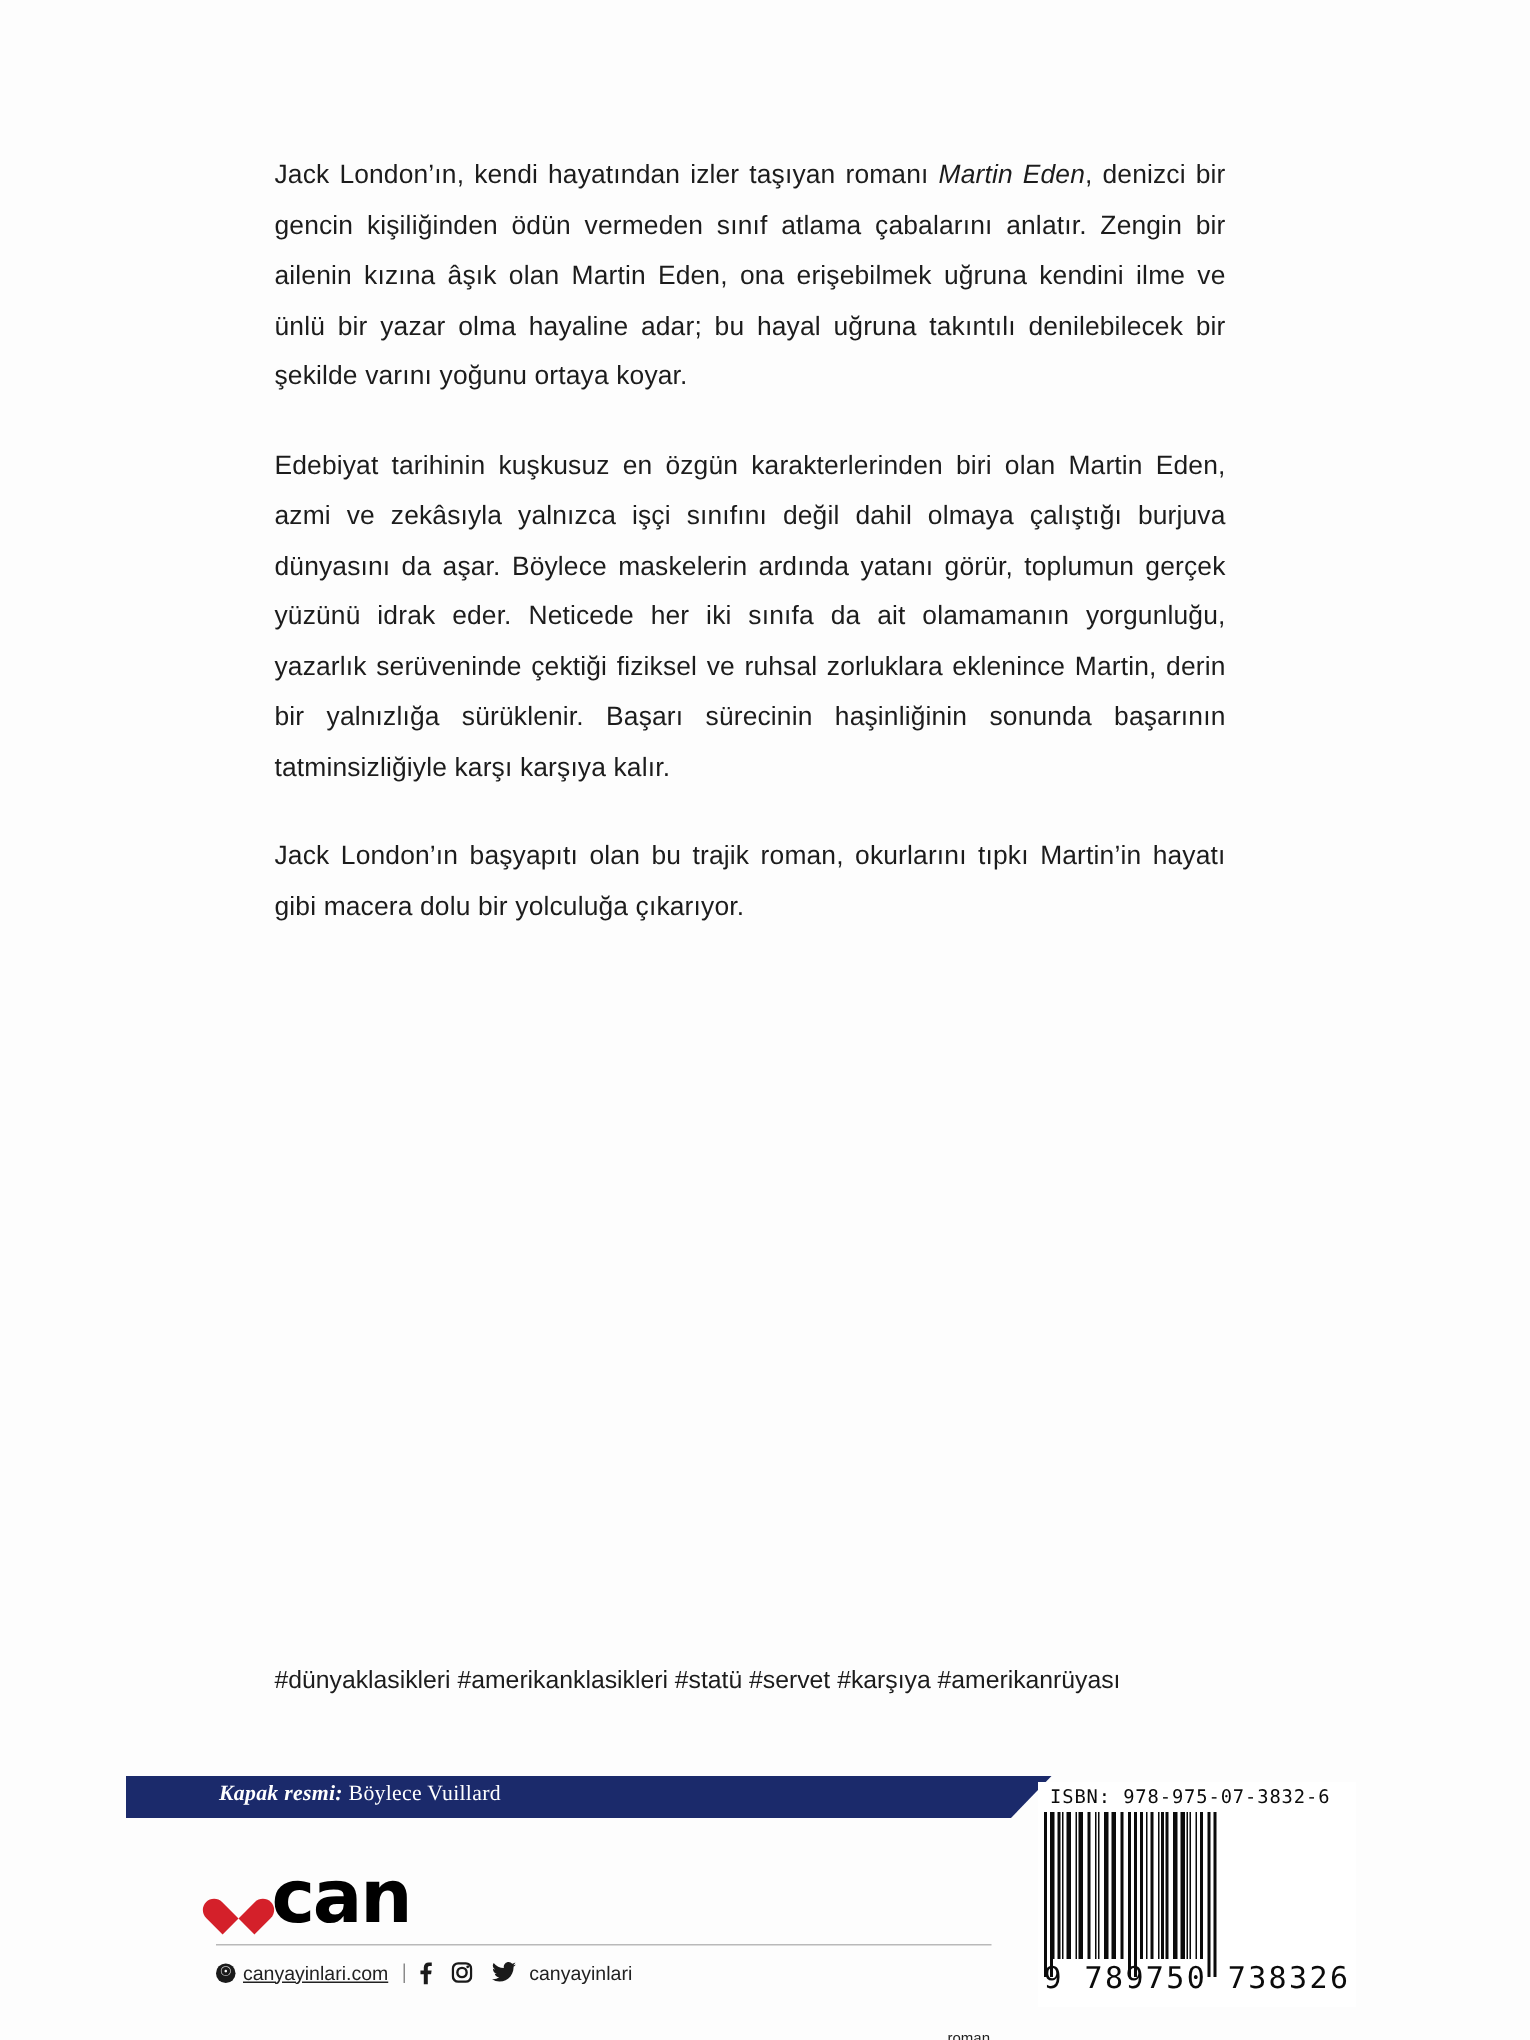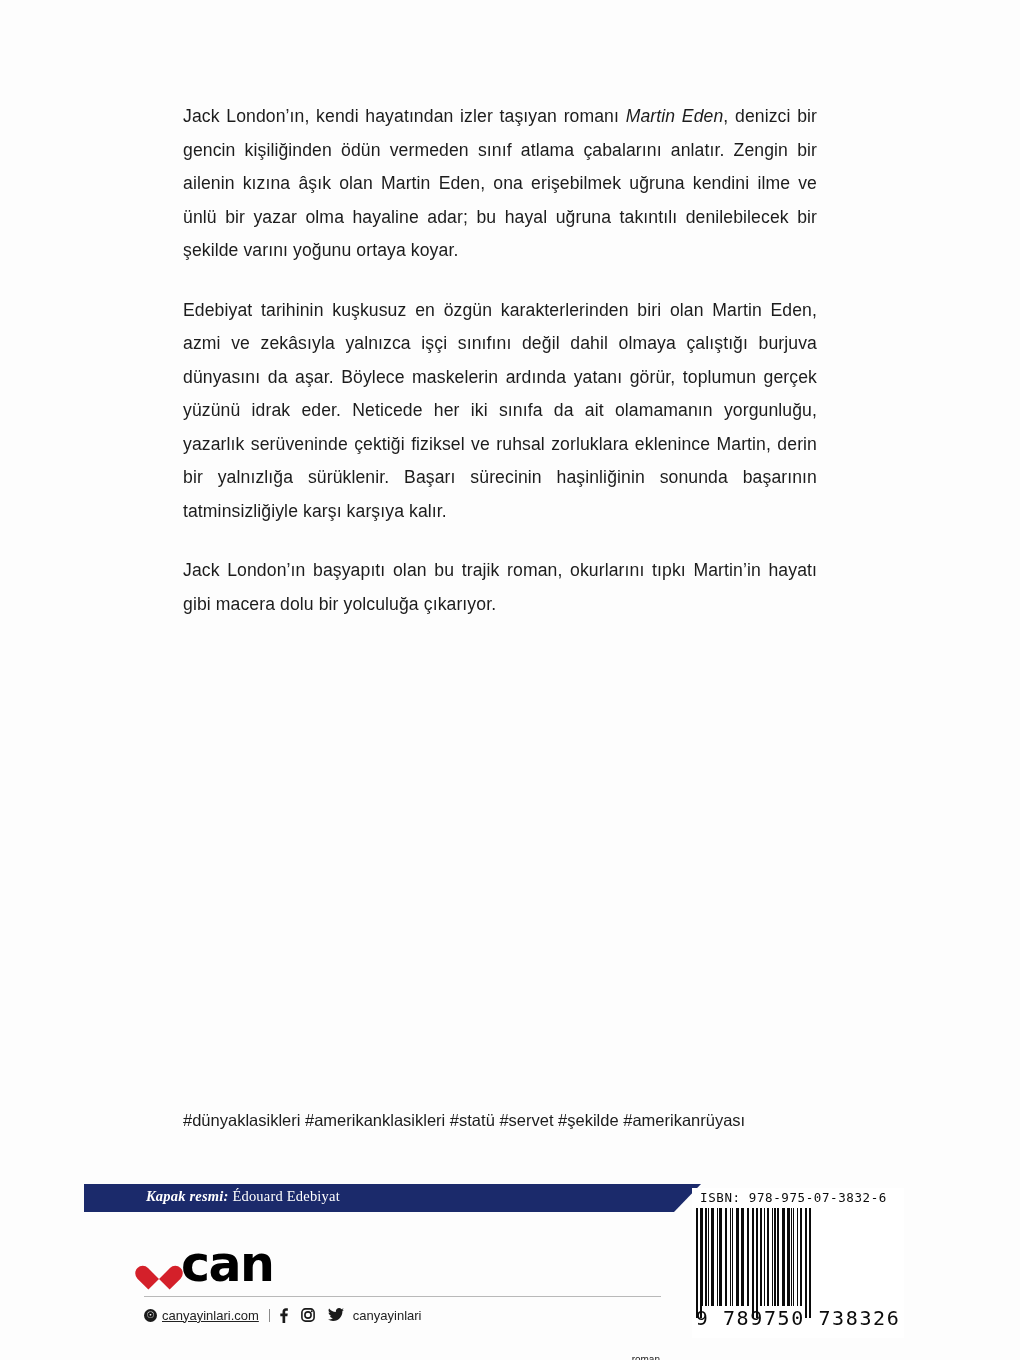--- a/index.html
+++ b/index.html
@@ -241,26 +241,26 @@
 <body>
 
 <div class="page">
 
   <div class="blurb">
     <p class="para"><span>Jack London’ın, kendi hayatından izler taşıyan romanı </span><span class="ital">Martin Eden</span><span>, denizci bir gencin kişiliğinden ödün vermeden sınıf atlama çabalarını anlatır. Zengin bir ailenin kızına âşık olan Martin Eden, ona erişebilmek uğruna kendini ilme ve ünlü bir yazar olma hayaline adar; bu hayal uğruna takıntılı denilebilecek bir şekilde varını yoğunu ortaya koyar.</span></p>
     <p class="para"><span>Edebiyat tarihinin kuşkusuz en özgün karakterlerinden biri olan Martin Eden, azmi ve zekâsıyla yalnızca işçi sınıfını değil dahil olmaya çalıştığı burjuva dünyasını da aşar. Böylece maskelerin ardında yatanı görür, toplumun gerçek yüzünü idrak eder. Neticede her iki sınıfa da ait olamamanın yorgunluğu, yazarlık serüveninde çektiği fiziksel ve ruhsal zorluklara eklenince Martin, derin bir yalnızlığa sürüklenir. Başarı sürecinin haşinliğinin sonunda başarının tatminsizliğiyle karşı karşıya kalır.</span></p>
     <p class="para"><span>Jack London’ın başyapıtı olan bu trajik roman, okurlarını tıpkı Martin’in hayatı gibi macera dolu bir yolculuğa çıkarıyor.</span></p>
   </div>
 
-  <div class="hashtags">#dünyaklasikleri #amerikanklasikleri #statü #servet #şekilde #amerikanrüyası</div>
+  <div class="hashtags">#dünyaklasikleri #amerikanklasikleri #statü #servet #karşıya #amerikanrüyası</div>
 
   <div class="credit-bar">
     <div class="credit-text">
       <span class="lab">Kapak resmi:</span>
-      <span>Édouard Edebiyat</span>
+      <span>Böylece Vuillard</span>
     </div>
   </div>
 
   <div class="logo">
     <span class="logo-heart"></span>
     <span class="logo-word">can</span>
   </div>
 
   <div class="footer-rule"></div>
 

